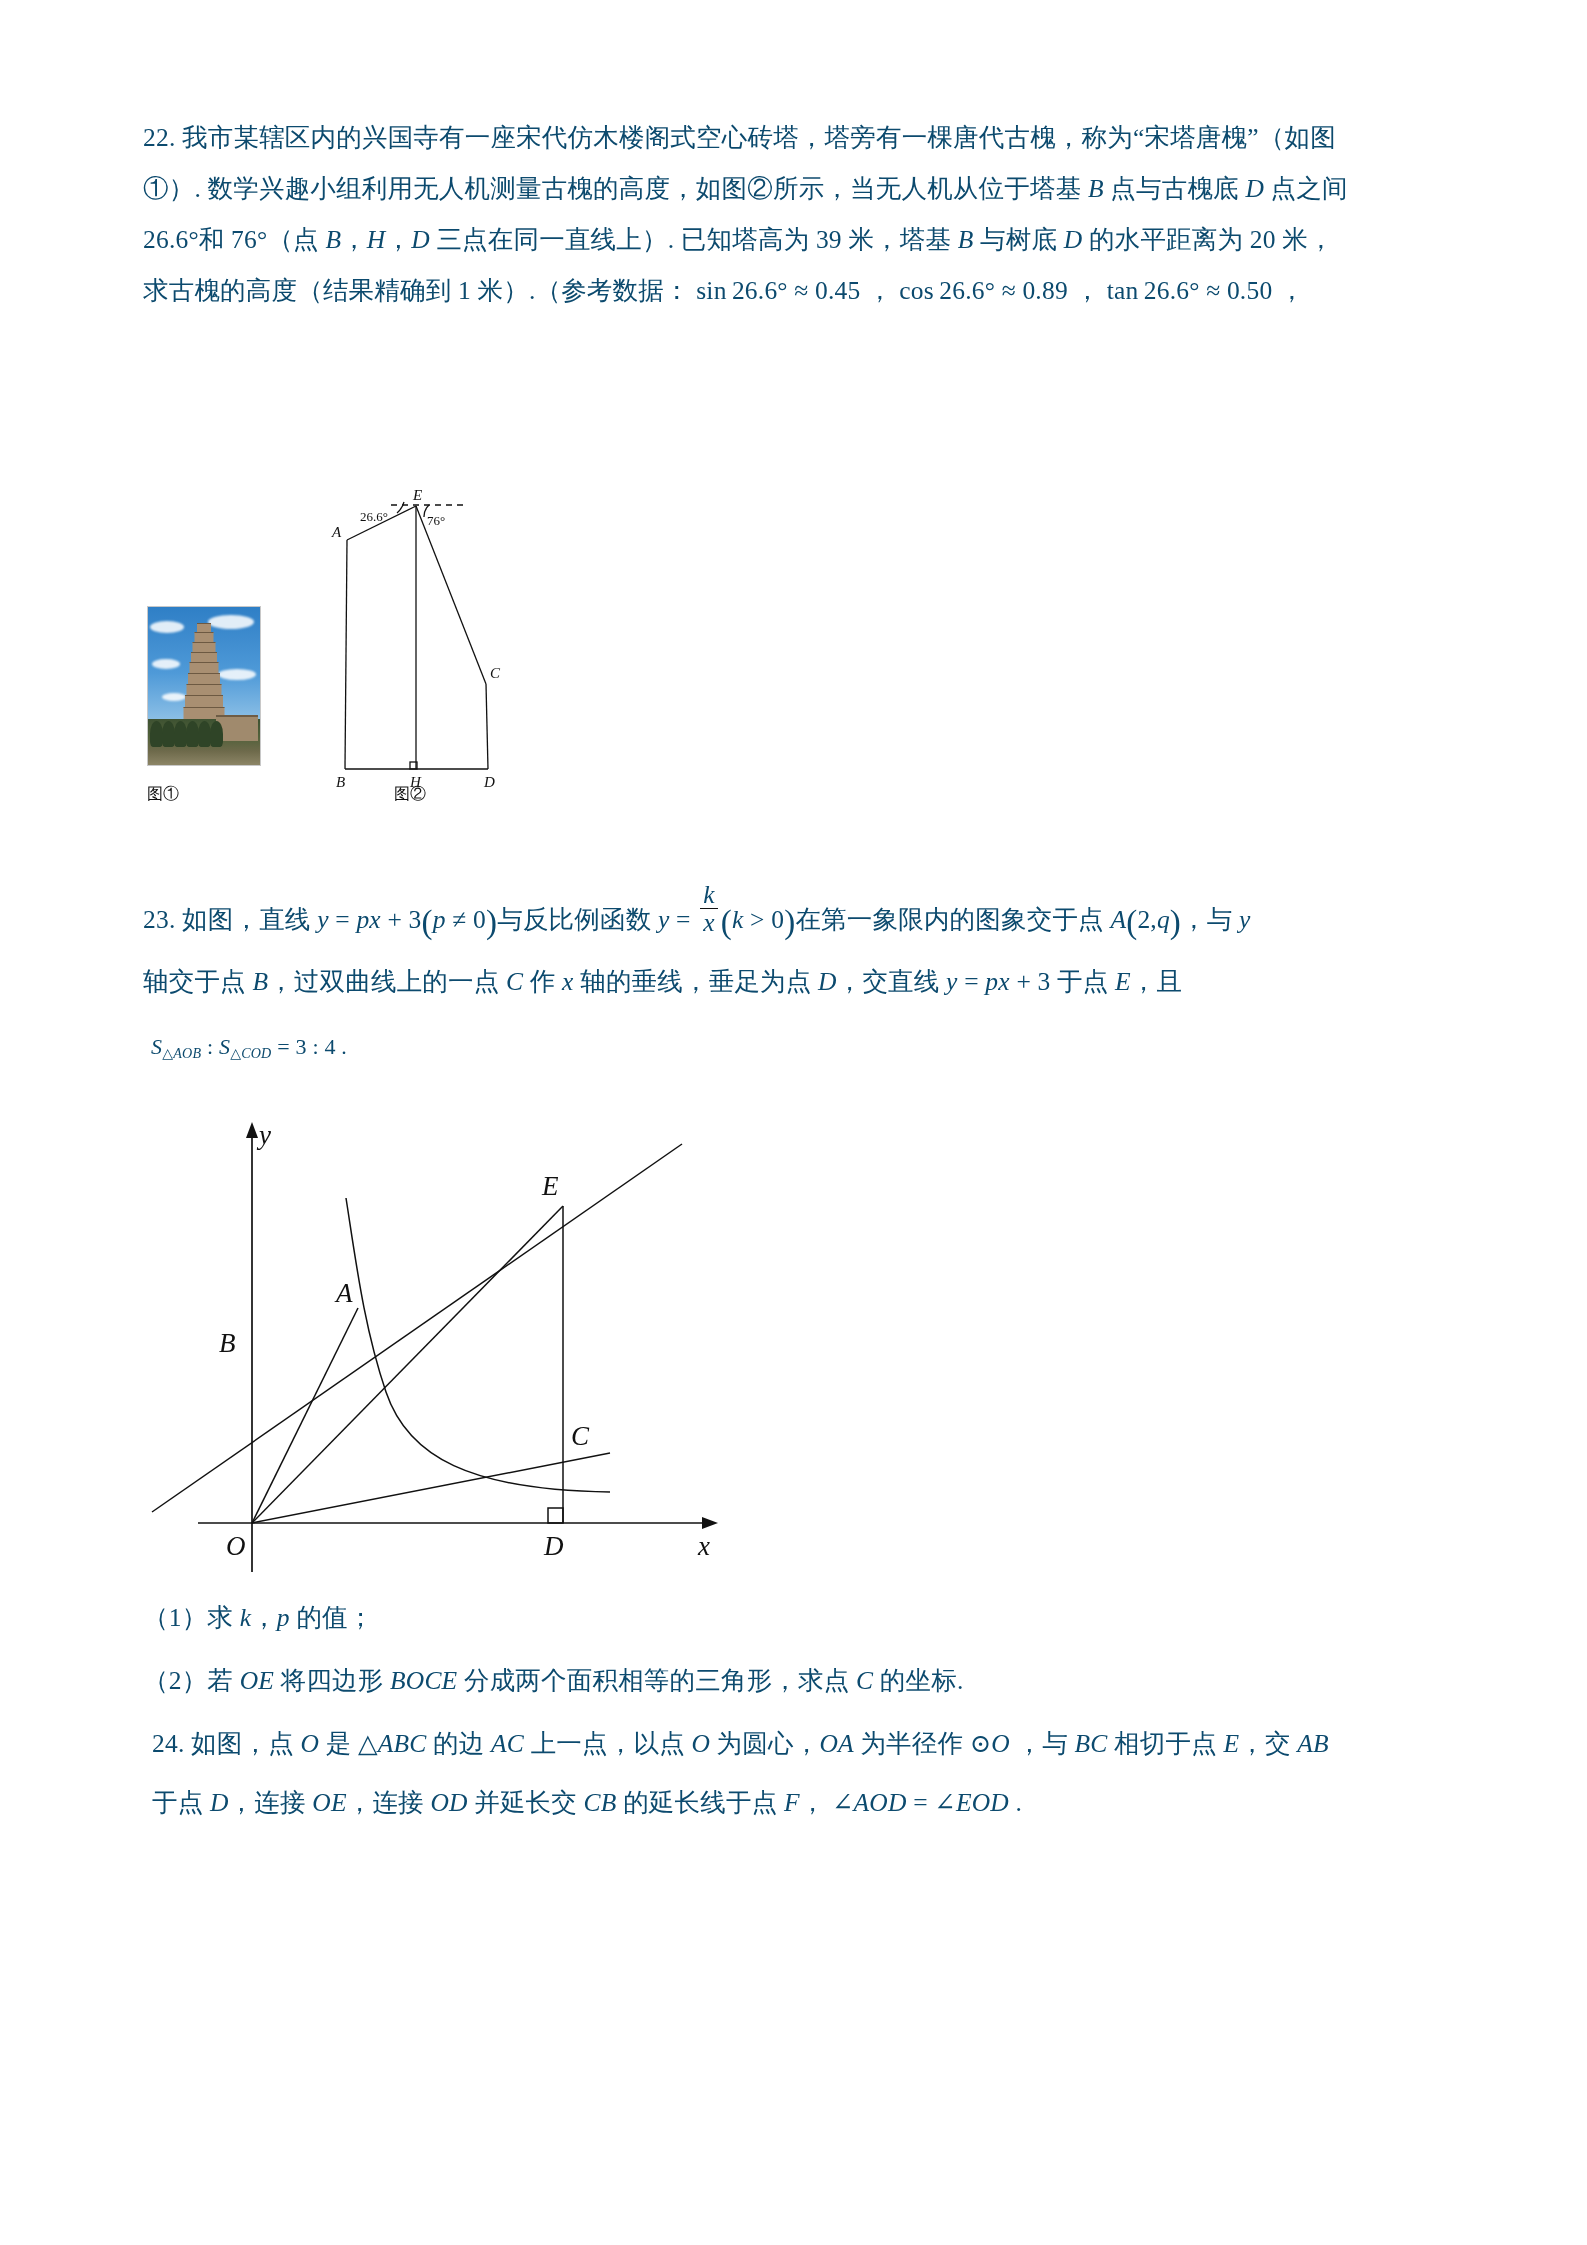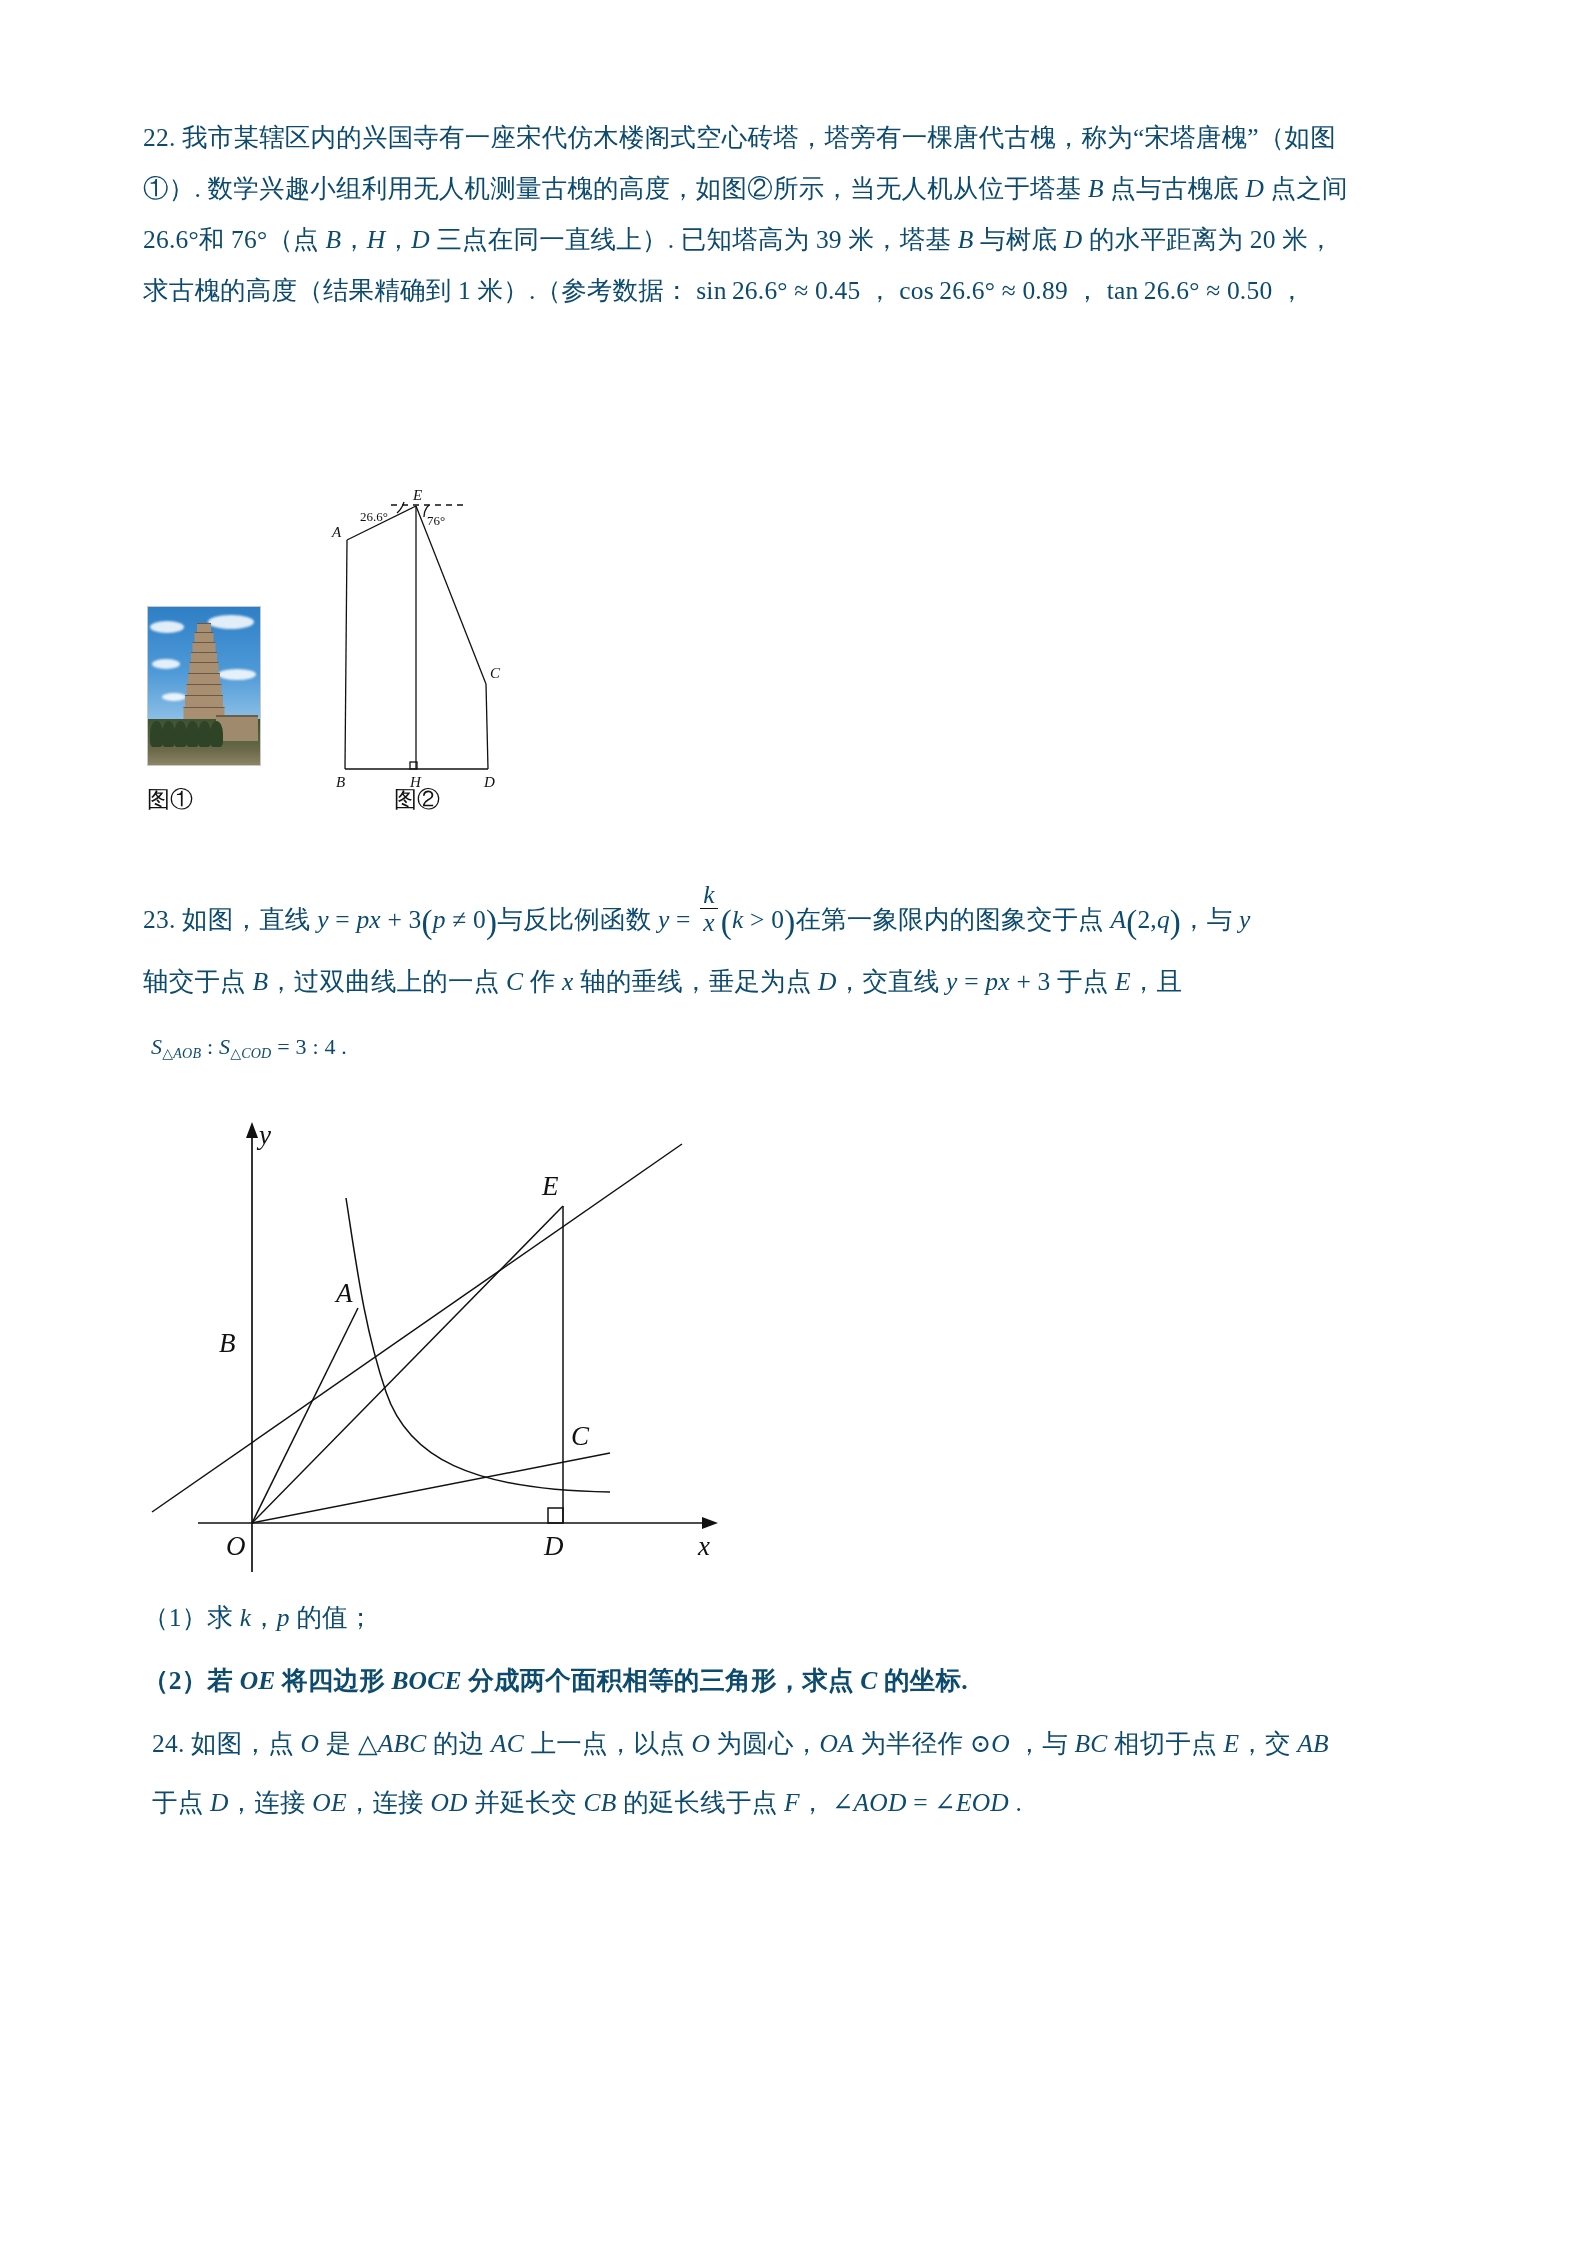--- a/index.html
+++ b/index.html
@@ -115,21 +115,21 @@
     background: #a08a6d; border-top: 2px solid #6e5c45;
   }
   .photo .tree {
     position: absolute; bottom: 18px; width: 13px; height: 26px;
     background: #2f4427; border-radius: 50% 50% 22% 22%;
   }
 
   .fig1 svg, .fig2wrap svg { display: block; }
   .cap {
     position: absolute;
-    font-size: 23px;
+    font-size: 16px;
     color: #111;
     font-family: Liberation Sans, sans-serif;
   }
 
   
   .fig23 {
     position: absolute;
     left: 150px;
     top: 1112px;
     width: 580px;
@@ -291,21 +291,21 @@
         <text x="394" y="443">D</text>
         <text x="392" y="83">E</text>
       </g>
     </svg>
   </div>
 
   <div style="position:absolute;left:143px;top:1592px;width:1320px;">
     <div class="qline">
       （1）求 <span class="it">k</span>，<span class="it">p</span> 的值；
     </div>
-    <div class="qline" style="margin-top:12px;font-weight:bold;">
+    <div class="qline" style="margin-top:12px;">
       （2）若 <span class="it">OE</span> 将四边形 <span class="it">BOCE</span> 分成两个面积相等的三角形，求点 <span class="it">C</span> 的坐标.
     </div>
   </div>
 
   <div style="position:absolute;left:152px;top:1718px;width:1320px;">
     <div class="qline">
       24. 如图，点 <span class="it">O</span> 是 △<span class="it">ABC</span> 的边 <span class="it">AC</span> 上一点，以点 <span class="it">O</span> 为圆心，<span class="it">OA</span> 为半径作 ⊙<span class="it">O</span> ，与 <span class="it">BC</span> 相切于点 <span class="it">E</span>，交 <span class="it">AB</span>
     </div>
     <div class="qline" style="margin-top:8px;">
       于点 <span class="it">D</span>，连接 <span class="it">OE</span>，连接 <span class="it">OD</span> 并延长交 <span class="it">CB</span> 的延长线于点 <span class="it">F</span>， ∠<span class="it">AOD</span> = ∠<span class="it">EOD</span> .

